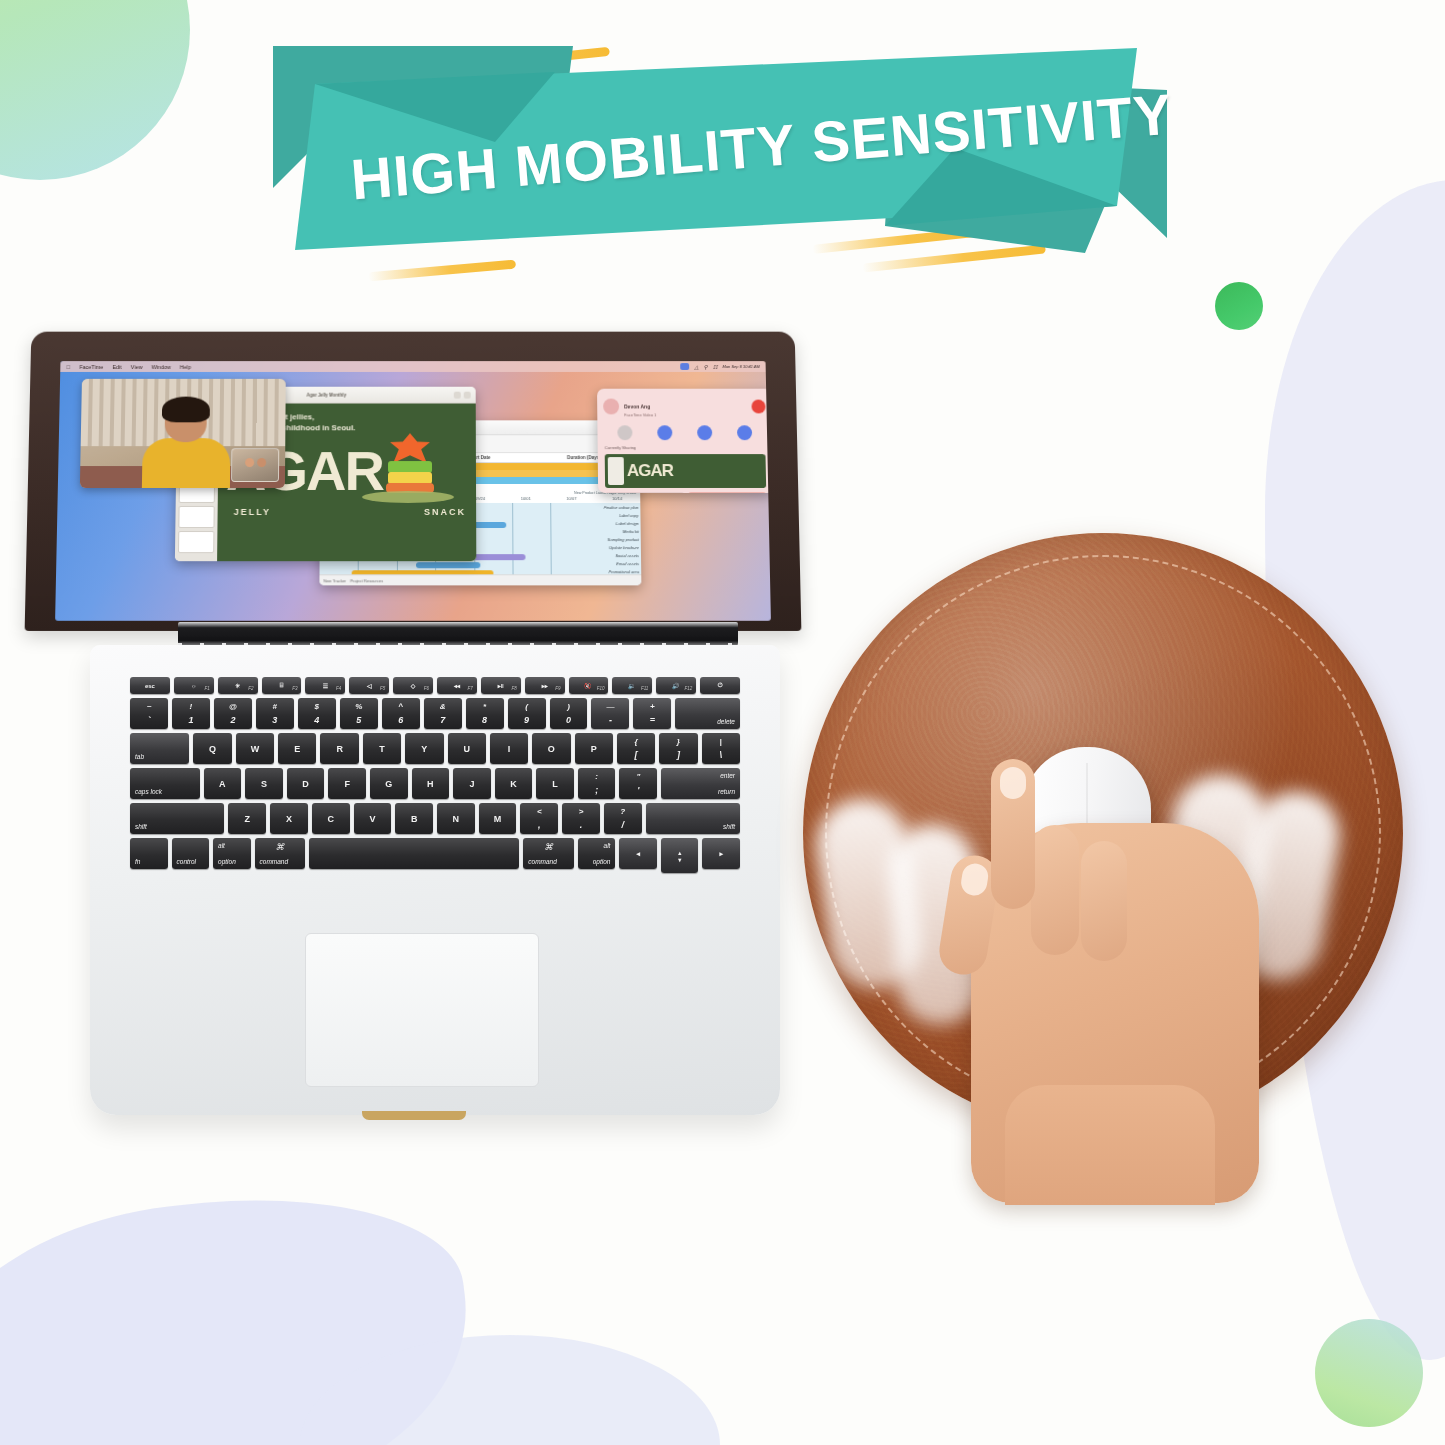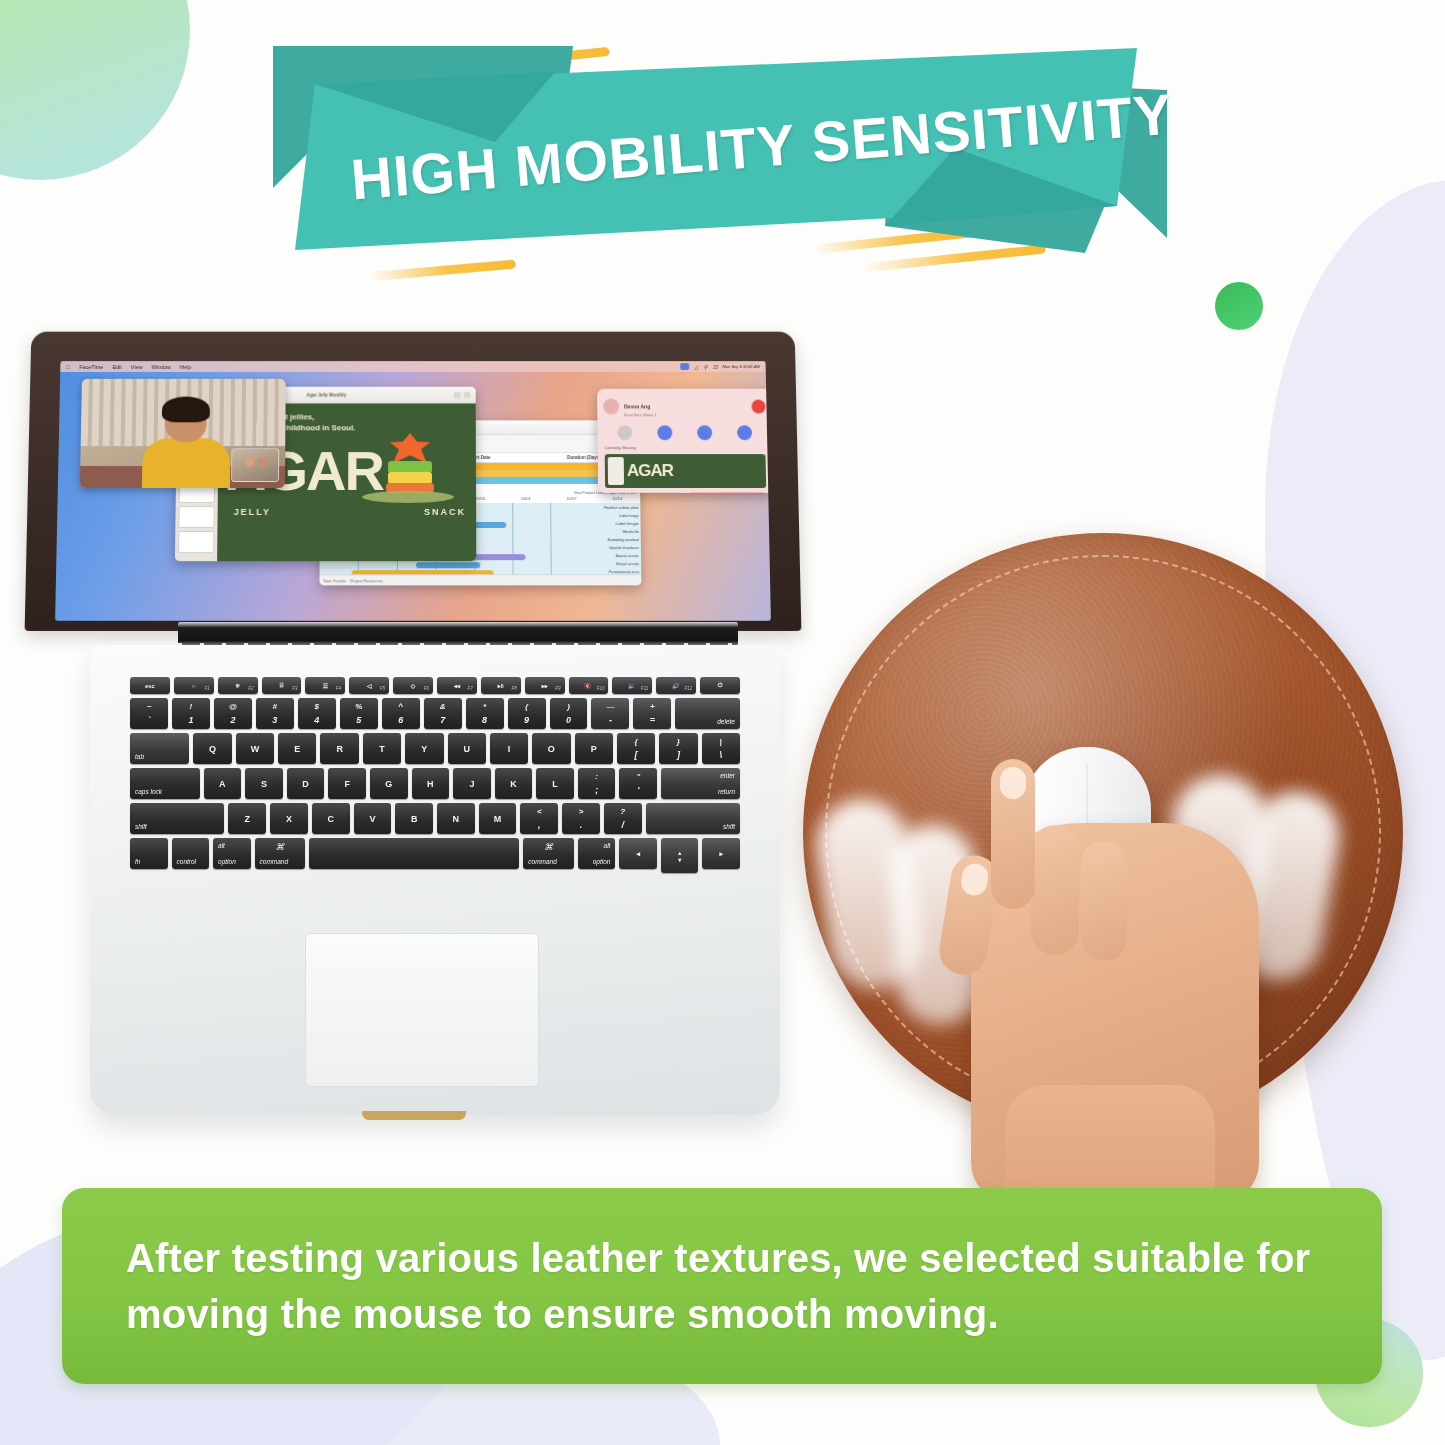--- a/index.html
+++ b/index.html
@@ -787,18 +787,14 @@
     <div class="finger f-thumb">
         <i class="nail" style="left:11px;top:8px;"></i>
       </div>
     <div class="finger f-index">
         <i class="nail" style="left:9px;top:8px;"></i>
       </div>
     <div class="finger f-mid"></div>
     <div class="finger f-ring"></div>
   </div>
 
-  <div class="caption">
-    <p>After testing various leather textures, we selected suitable for</p>
-    <p>moving the mouse to ensure smooth moving.</p>
-  </div>
 
 </div>
 
 </body></html>

